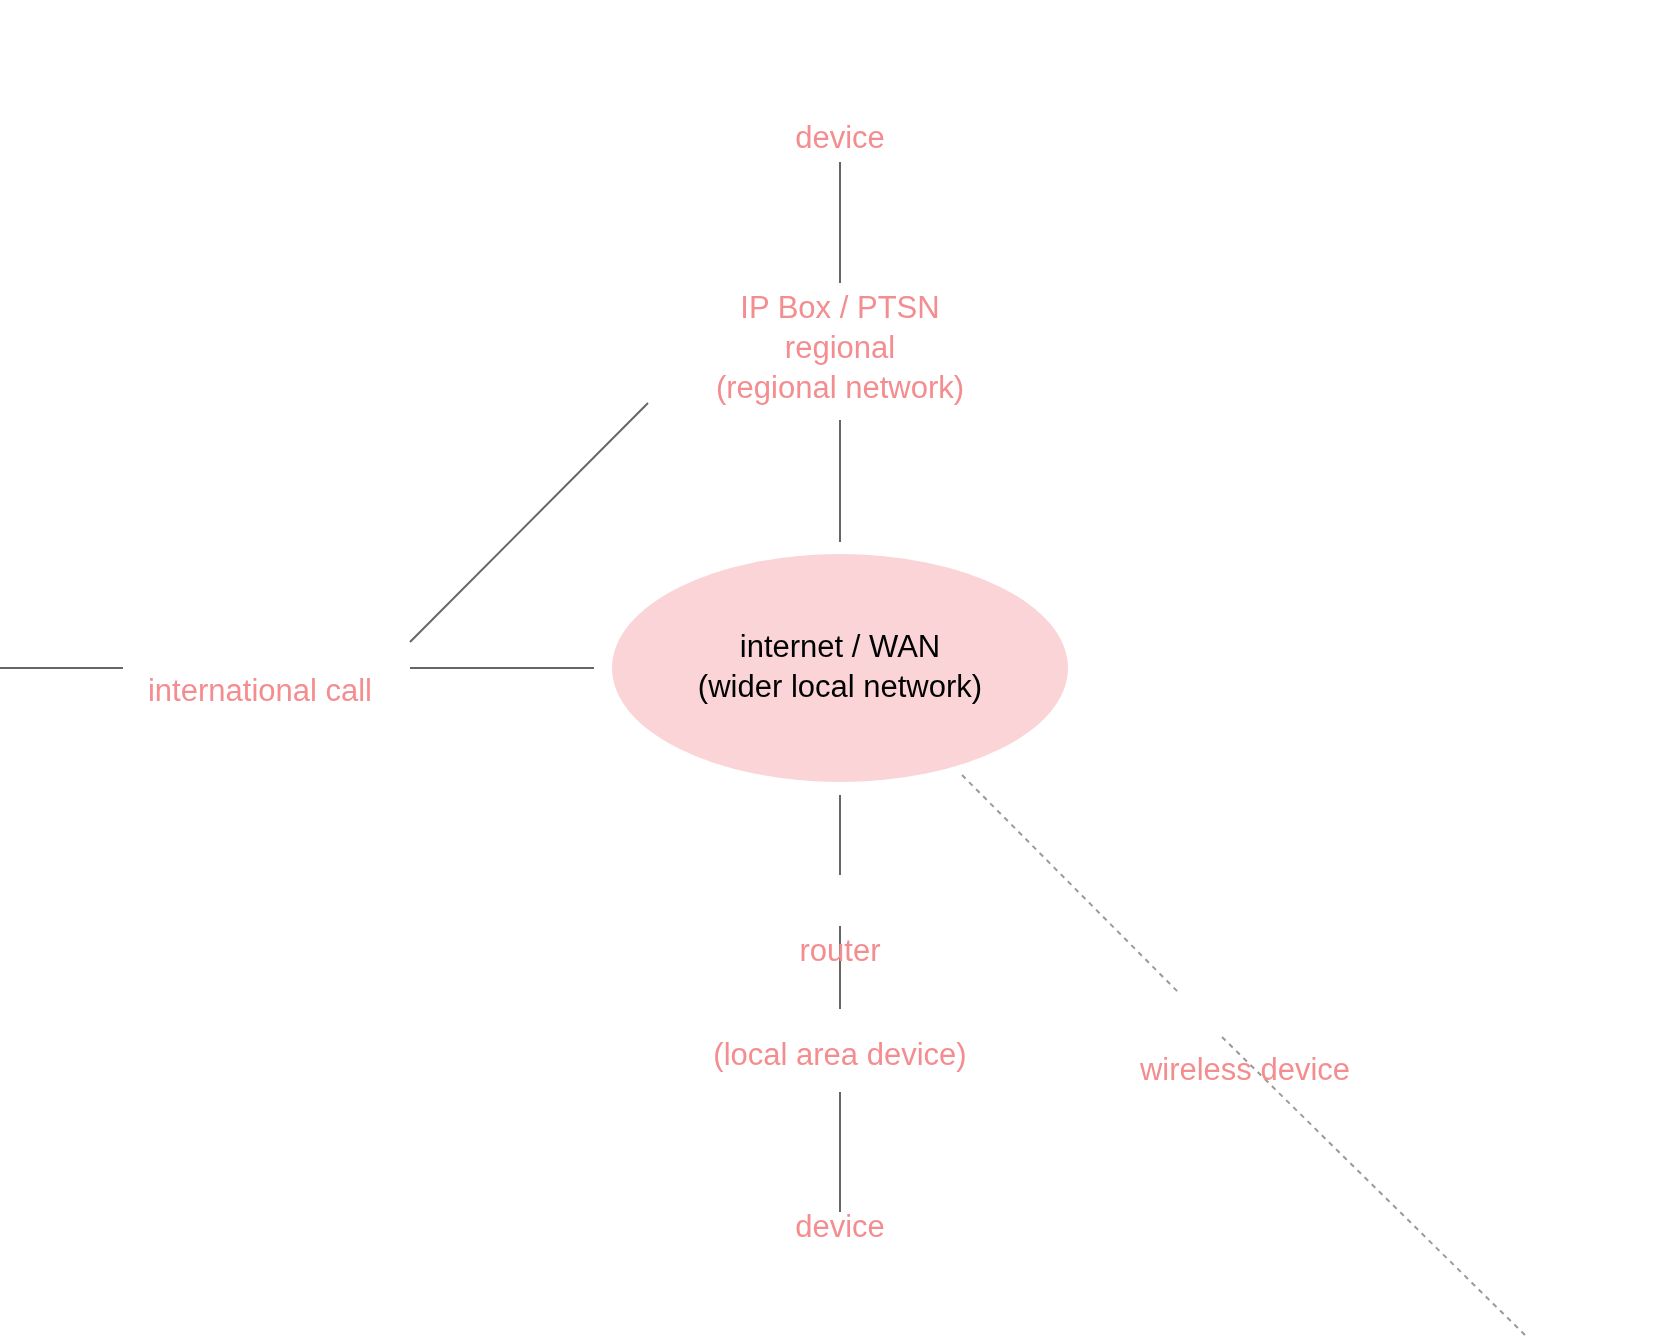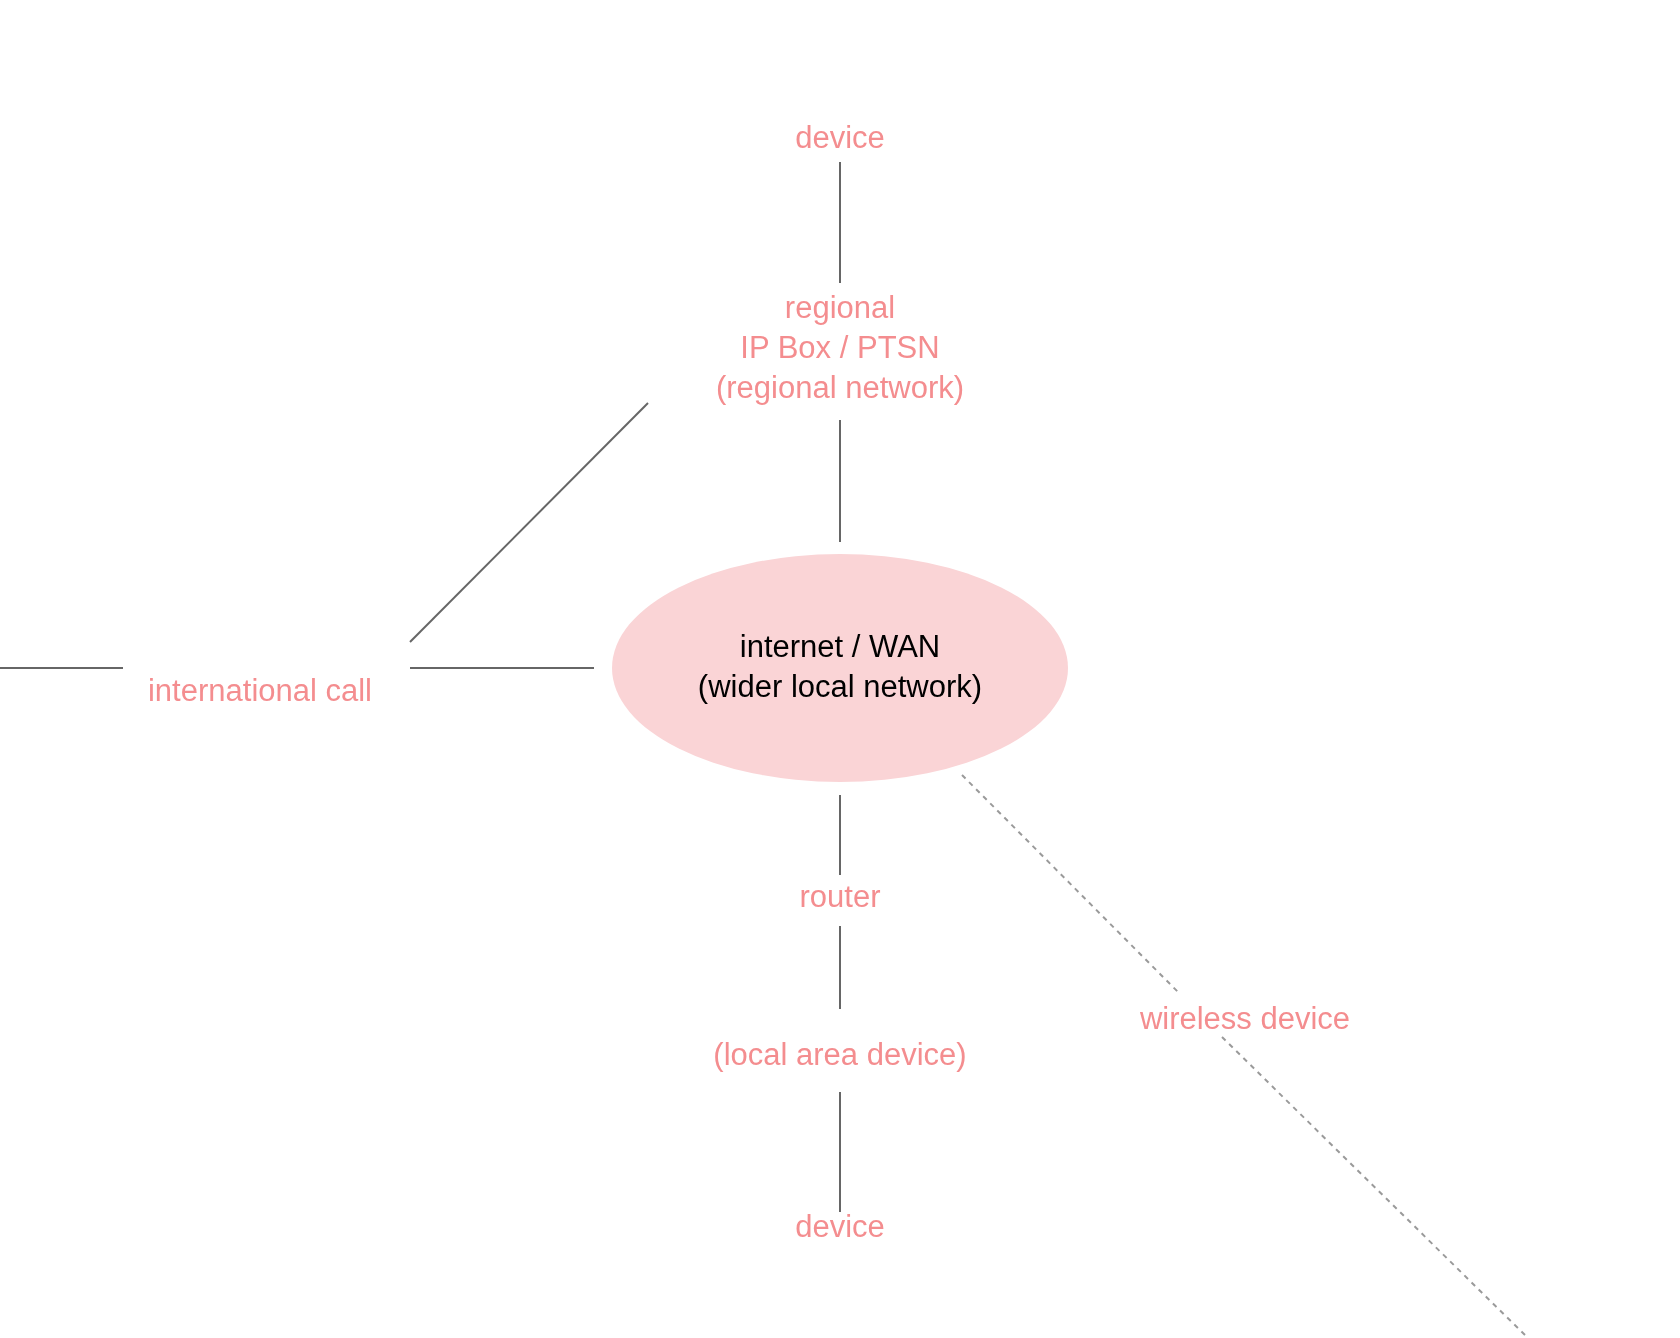--- a/index.html
+++ b/index.html
@@ -34,41 +34,41 @@
     <line x1="962" y1="775" x2="1180" y2="994"></line>
     <line x1="1222" y1="1037" x2="1525" y2="1335"></line>
   </g>
 </svg>
 
 <div class="lbl" style="left:840px; top:138px;">
   <span class="line">device</span>
 </div>
 
 <div class="lbl" style="left:840px; top:348px;">
+  <span class="line">IP Box / PTSN</span>
   <span class="line">regional</span>
-  <span class="line">IP Box / PTSN</span>
   <span class="line">(regional network)</span>
 </div>
 
 <div class="lbl dark" style="left:840px; top:667px;">
   <span class="line">internet / WAN</span>
   <span class="line">(wider local network)</span>
 </div>
 
 <div class="lbl" style="left:260px; top:691px;">
   <span class="line">international call</span>
 </div>
 
-<div class="lbl" style="left:840px; top:897px;">
+<div class="lbl" style="left:840px; top:951px;">
   <span class="line">router</span>
 </div>
 
 <div class="lbl" style="left:840px; top:1055px;">
   <span class="line">(local area device)</span>
 </div>
 
 <div class="lbl" style="left:840px; top:1227px;">
   <span class="line">device</span>
 </div>
 
-<div class="lbl" style="left:1245px; top:1019px;">
+<div class="lbl" style="left:1245px; top:1070px;">
   <span class="line">wireless device</span>
 </div>
 
 </body></html>

